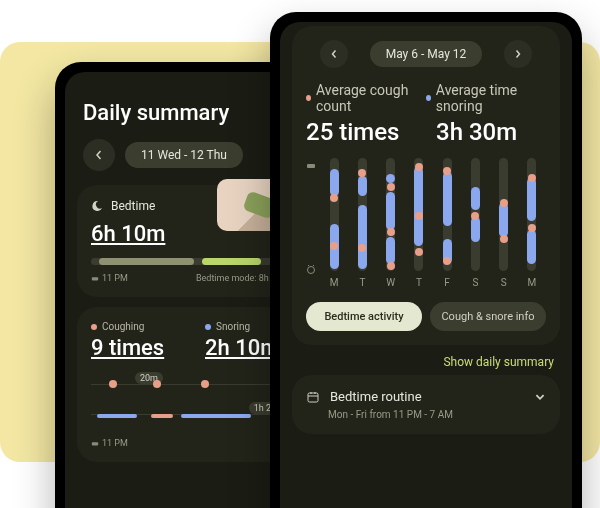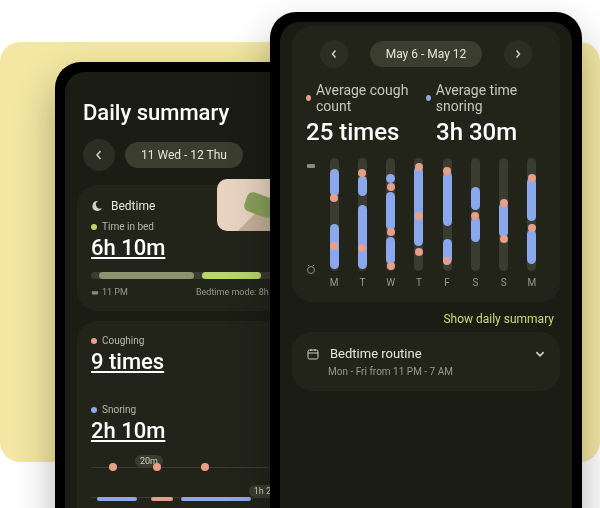--- a/index.html
+++ b/index.html
@@ -49,21 +49,21 @@
     background: linear-gradient(135deg,#e8d3c1 50%,#c6b09a 50%);
   }
   .illus::after {
     content:""; position:absolute; left:28px; top:16px; width:30px; height:20px;
     background:#8aa05a; border-radius:6px; transform:rotate(20deg);
   }
   .bar-track { height: 7px; border-radius: 4px; background: #3a3c2f; position: relative; margin-top: 12px; }
   .bar-fill { position: absolute; height: 100%; border-radius: 4px; }
   .foot-row { display: flex; justify-content: space-between; font-size: 9px; color: #9a9a88; margin-top: 8px; align-items:center; gap:4px; }
 
-  .two-col { display: flex; gap: 30px; flex-direction: column; }
+  .two-col { display: flex; gap: 30px; }
   .two-col > div { flex: 1; }
 
   .mini-chart { position: relative; height: 56px; margin-top: 14px; }
   .hline { position: absolute; left:0; right:0; height:1px; background:#3a3c2f; }
   .hbadge { position:absolute; font-size:9px; background:#3a3c2f; padding:1px 5px; border-radius:7px; color:#d0d0c0; }
   .seg { position:absolute; height:4px; border-radius:2px; bottom:0; }
   .cough-dot { position:absolute; width:8px; height:8px; border-radius:50%; background:#e89f8a; }
 
   
   .r-head { display:flex; align-items:center; gap:10px; padding: 18px 16px 8px; }
@@ -113,24 +113,20 @@
     </div>
 
     <div class="card rel">
       <div class="card-head">
         <svg width="12" height="12" viewBox="0 0 12 12">
             <path d="M7 1a5 5 0 1 0 4 7 4 4 0 0 1-4-7z" fill="#d0d0c0"></path>
           </svg>
         <span>Bedtime</span>
       </div>
       <div class="illus"></div>
-      <div class="sm-label">
-          <span class="dot" style="background:#b8d66b"></span>
-          <span>Time in bed</span>
-        </div>
       <div class="big-val">6h 10m</div>
       <div class="bar-track">
         <div class="bar-fill" style="left:4%; width:48%; background:#8e9272;"></div>
         <div class="bar-fill" style="left:56%; width:30%; background:#b8d66b;"></div>
       </div>
       <div class="foot-row">
         <span style="display:flex;align-items:center;gap:3px">
             <svg width="8" height="8" viewBox="0 0 10 10">
               <rect x="1" y="4" width="8" height="4" rx="1" fill="#8a8a78"></rect>
             </svg>
@@ -292,20 +288,24 @@
             <div class="track">
               <div class="snore" style="top: 18%; height: 38%;"></div>
               <div class="snore" style="top: 64%; height: 30%;"></div>
               <div class="cough-m" style="top: 14%;"></div>
               <div class="cough-m" style="top: 58%;"></div>
             </div>
             <div class="day-lbl">M</div>
           </div>
         </div>
 
+      <div class="tab-row">
+        <div class="tab active">Bedtime activity</div>
+        <div class="tab inactive">Cough &amp; snore info</div>
+      </div>
     </div>
 
     <div class="sh-link">Show daily summary</div>
 
     <div class="sec-card" style="padding:14px 14px">
       <div class="routine-head">
         <svg width="14" height="14" viewBox="0 0 14 14">
             <rect x="2" y="3" width="10" height="9" rx="1.5" stroke="#d0d0c0" fill="none"></rect>
             <path d="M2 6h10" stroke="#d0d0c0"></path>
             <path d="M5 2v2M9 2v2" stroke="#d0d0c0"></path>

